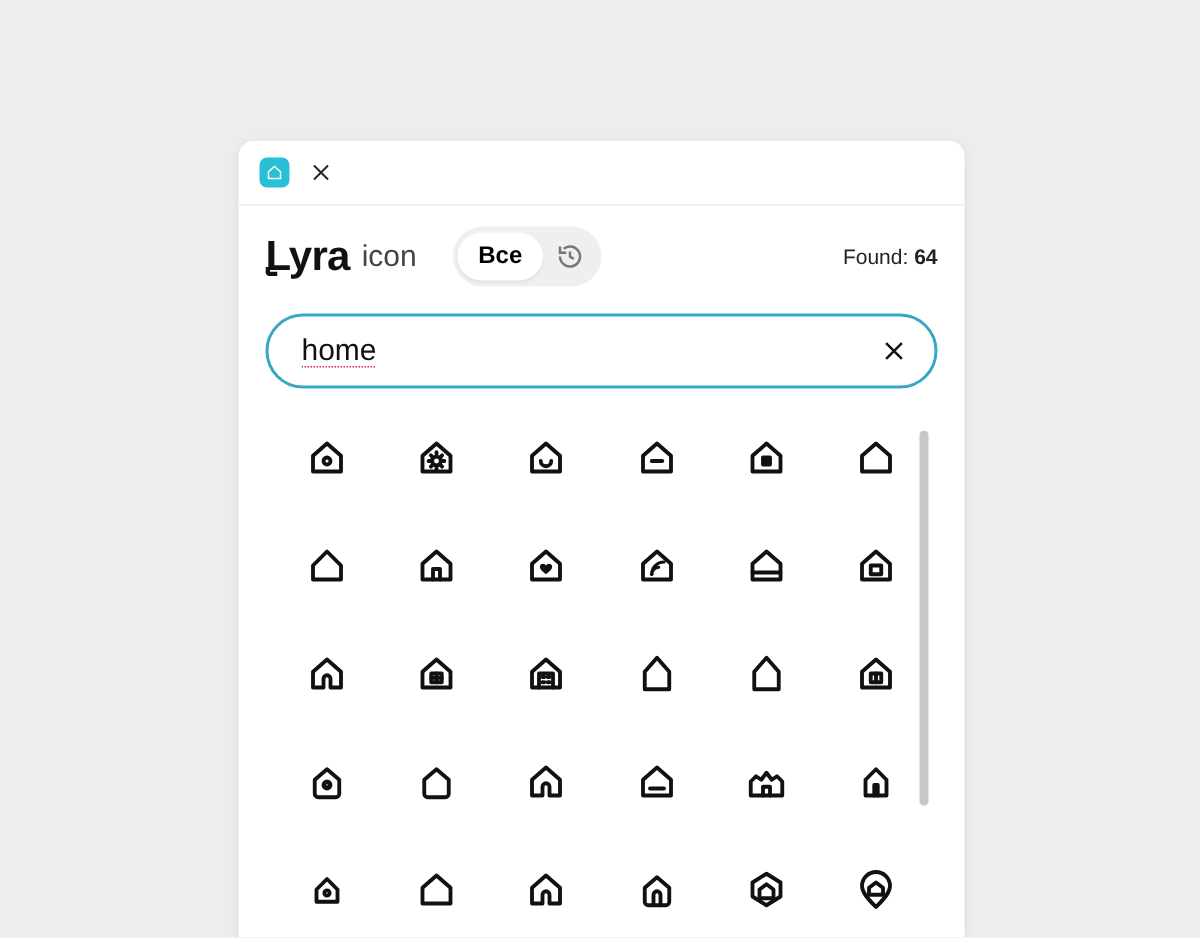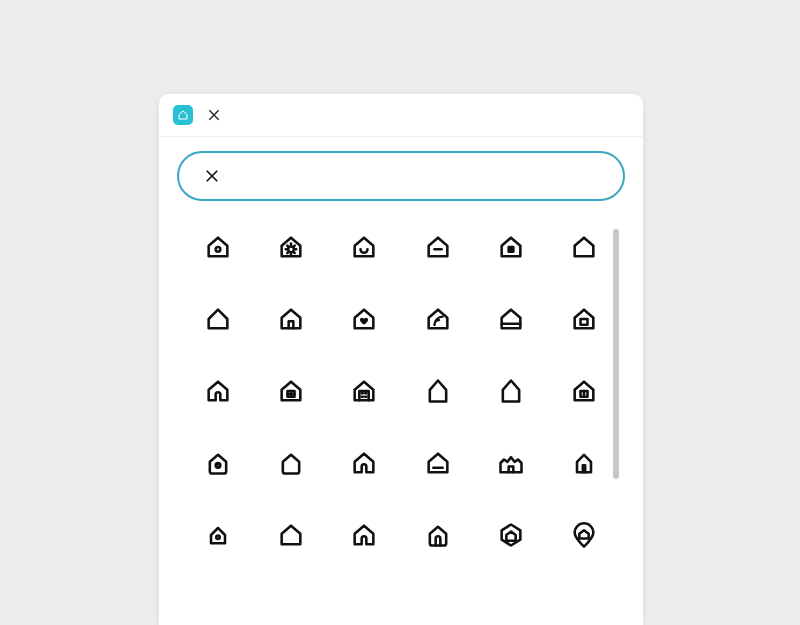--- a/index.html
+++ b/index.html
@@ -115,22 +115,42 @@
     </div>
     <div class="close-x">
       <svg viewBox="0 0 24 24">
           <path d="M5 5 L19 19 M19 5 L5 19"></path>
         </svg>
     </div>
   </div>
 
   <div class="body">
 
+    <div class="header-row">
+      <span class="logo"><span class="hook"></span><span>Lyra</span></span>
+      <span class="logo-sub">icon</span>
+
+      <div class="toggle-pill">
+        <div class="pill-all">Все</div>
+        <div class="pill-history">
+          <svg viewBox="0 0 24 24">
+              <path d="M4 12a8 8 0 1 0 3-6.2M4 4v5h5"></path>
+              <path d="M12 8v4l3 2"></path>
+            </svg>
+        </div>
+      </div>
+
+      <div class="found">
+        <span>Found:</span>
+        <b>64</b>
+      </div>
+    </div>
 
     <div class="search">
+      <input type="text" value="home" style="">
       <div class="clear">
         <svg viewBox="0 0 24 24">
             <path d="M5 5 L19 19 M19 5 L5 19"></path>
           </svg>
       </div>
     </div>
 
     <div class="grid-wrap">
       <div class="grid">
 

